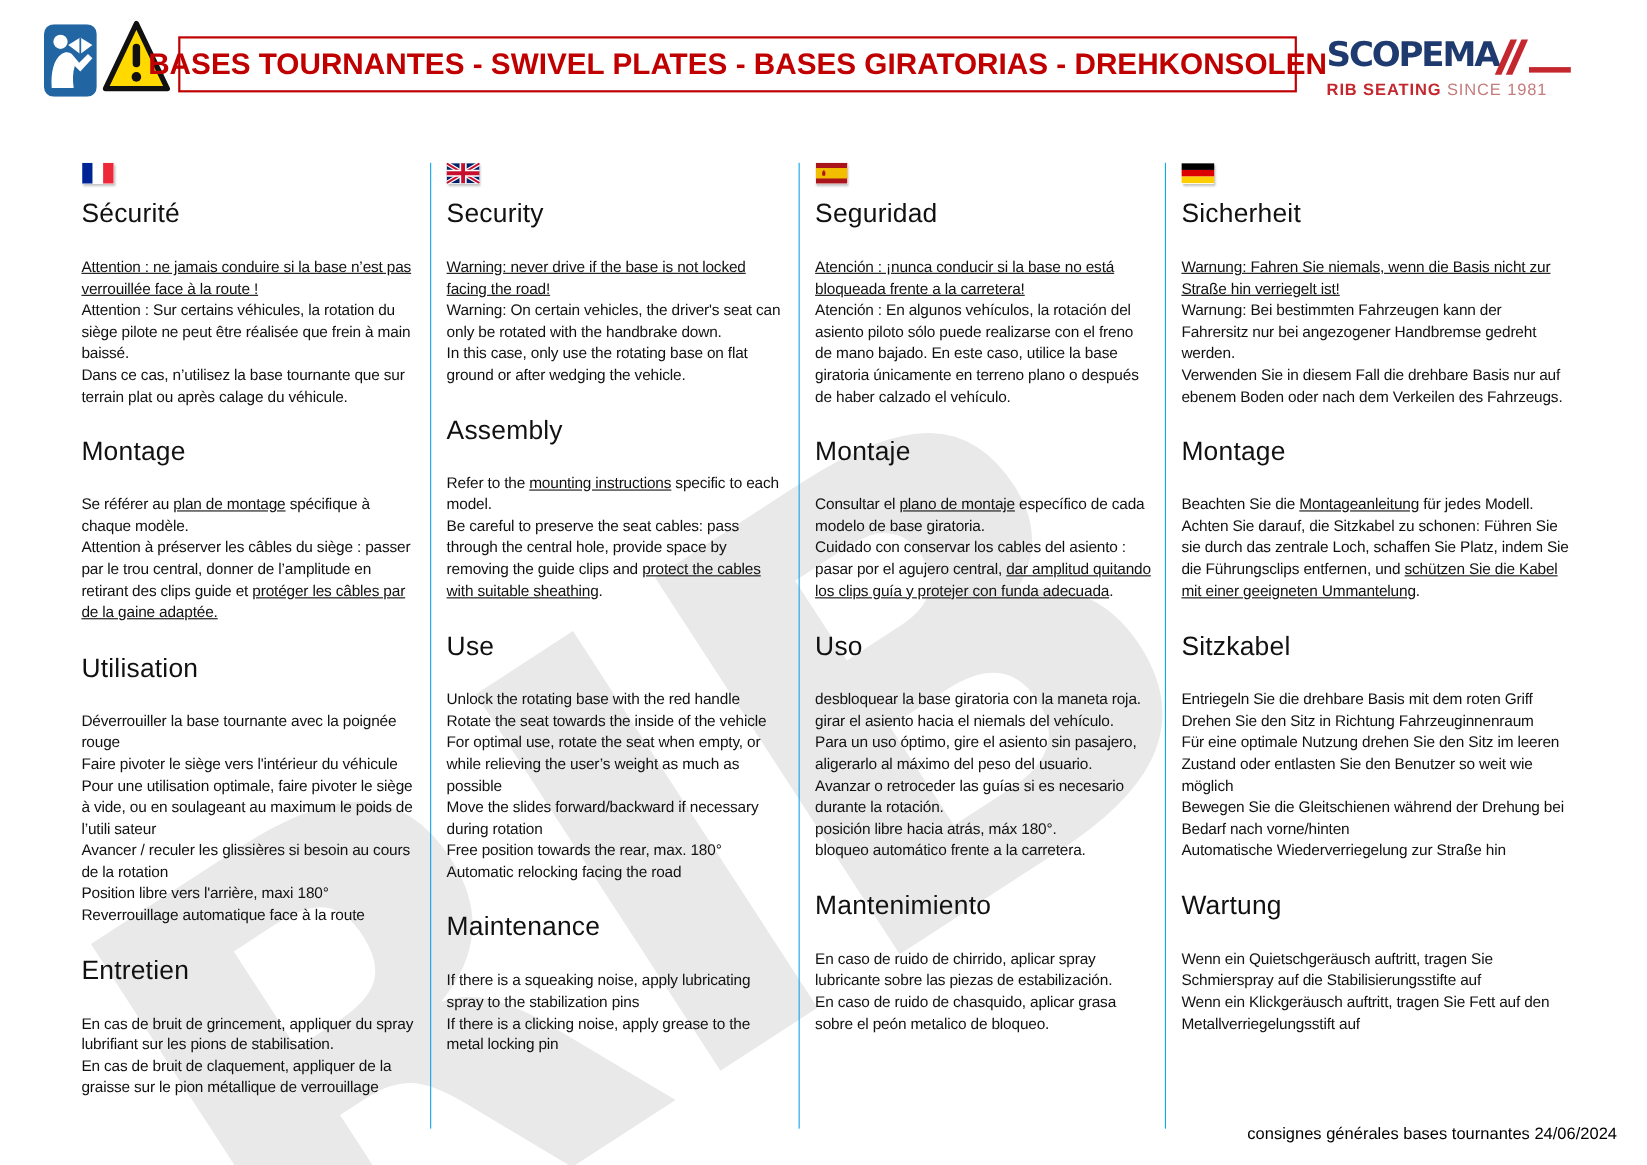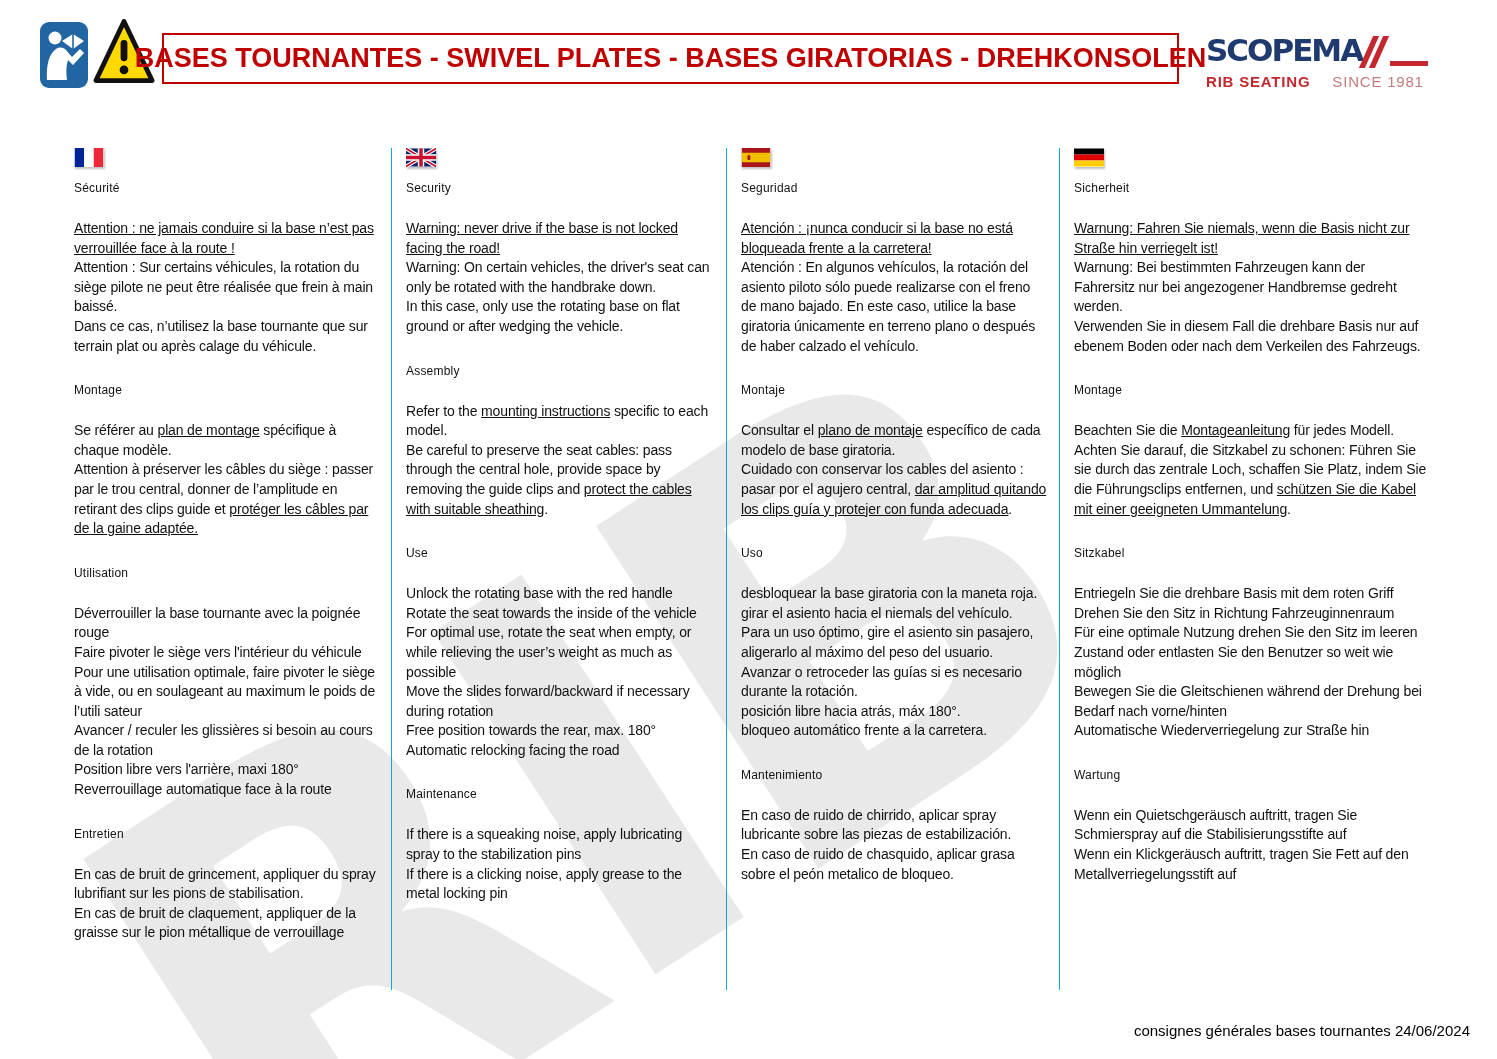--- a/index.html
+++ b/index.html
@@ -35,36 +35,36 @@
   .brand {
     font-family:"DejaVu Sans",sans-serif; font-weight:bold; font-size:31px;
     line-height:44px; color:#1E3A6E; letter-spacing:-2px;
   }
   .slash { display:inline-block; width:6px; height:32px; background:#C4272E;
            transform:skewX(-24deg); margin-left:4px; margin-bottom:4px; }
   .logo-underscore { display:inline-block; width:38px; height:5px; background:#C4272E;
            margin-left:8px; margin-bottom:6px; }
   .tagline { margin-top:1px; font-size:15px; letter-spacing:0.8px; white-space:nowrap; }
   .tag-b { color:#C4272E; font-weight:700; }
-  .tag-r { color:#C47C7C; font-weight:400; margin-left:22px; }
+  .tag-r { color:#C47C7C; font-weight:400; margin-left:5px; }
 
   
   .columns {
     position:relative; z-index:1;
     margin:28px 58px 0 60px;
     display:grid; grid-template-columns:331px 335px 333px 1fr;
     min-height:842px;
   }
   .col { padding:0 10px 0 14px; }
   .col + .col { border-left:1px solid #0ea5e9; }
   .flag { width:30px; height:19px; margin:0 0 14px 0;
           box-shadow:1px 2px 2px rgba(0,0,0,0.25); }
   .flag svg { width:100%; height:100%; display:block; }
   .section h3 {
-    font-size:12px; font-weight:400; letter-spacing:0.2px;
+    font-size:24px; font-weight:400; letter-spacing:0.2px;
     margin:0 0 24px 0; color:#111;
   }
   .section { margin-bottom:27px; }
   .section p { margin:0; font-size:14px; line-height:1.4; letter-spacing:-0.15px; color:#111; }
   .u { text-decoration:underline; }
 
   
   .footer { position:absolute; right:27px; bottom:20px; z-index:1; font-size:15px; color:#000000; }
 </style>
 </head>

